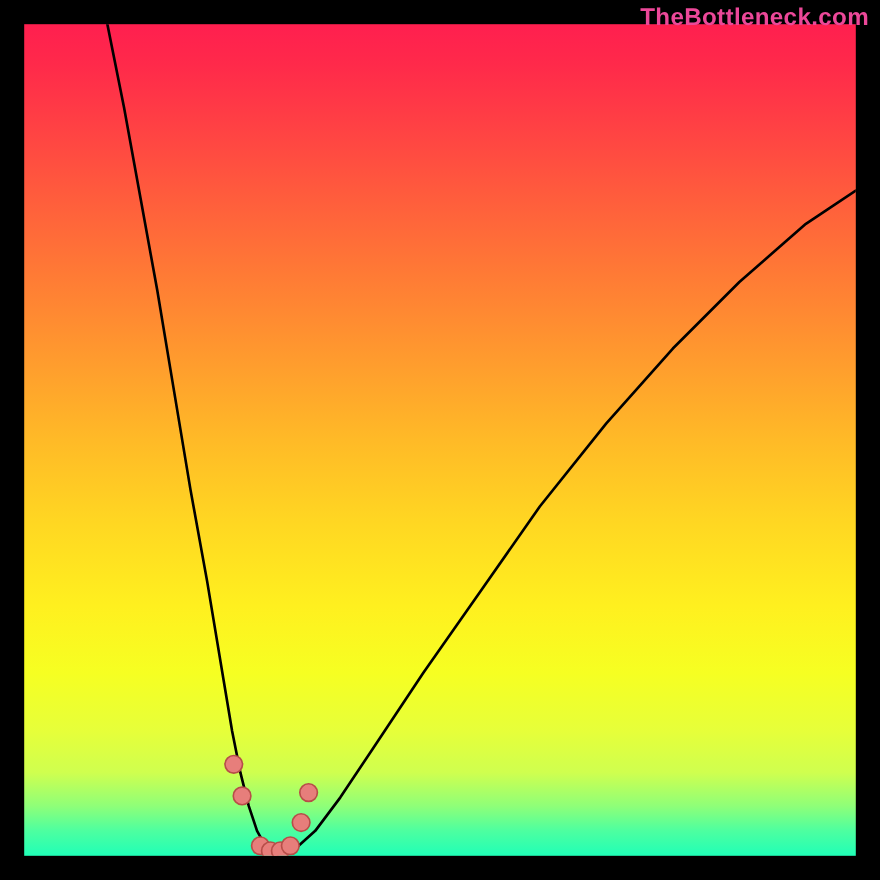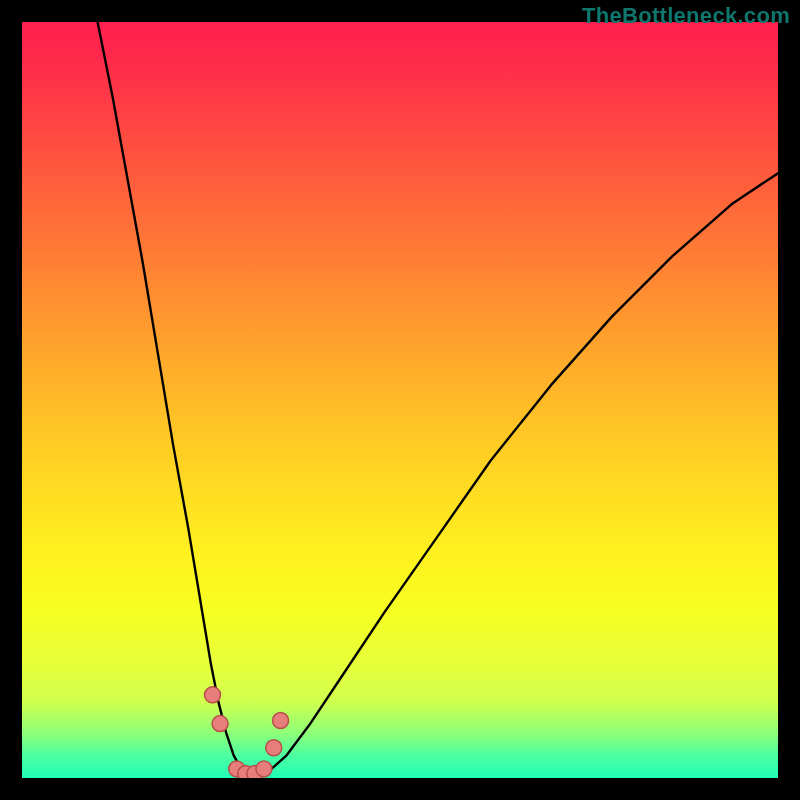--- a/index.html
+++ b/index.html
@@ -34,21 +34,21 @@
       #20ffb7 100%
     );
   }
   .watermark {
     position: absolute;
     top: 3px;
     right: 10px;
     font-family: Arial, Helvetica, sans-serif;
     font-size: 22px;
     font-weight: 600;
-    color: #0f766e;
+    color: #ec4899;
     letter-spacing: 0.3px;
     user-select: none;
     text-align: right;
   }
   svg {
     position: absolute;
     left: 0;
     top: 0;
   }
 </style>

